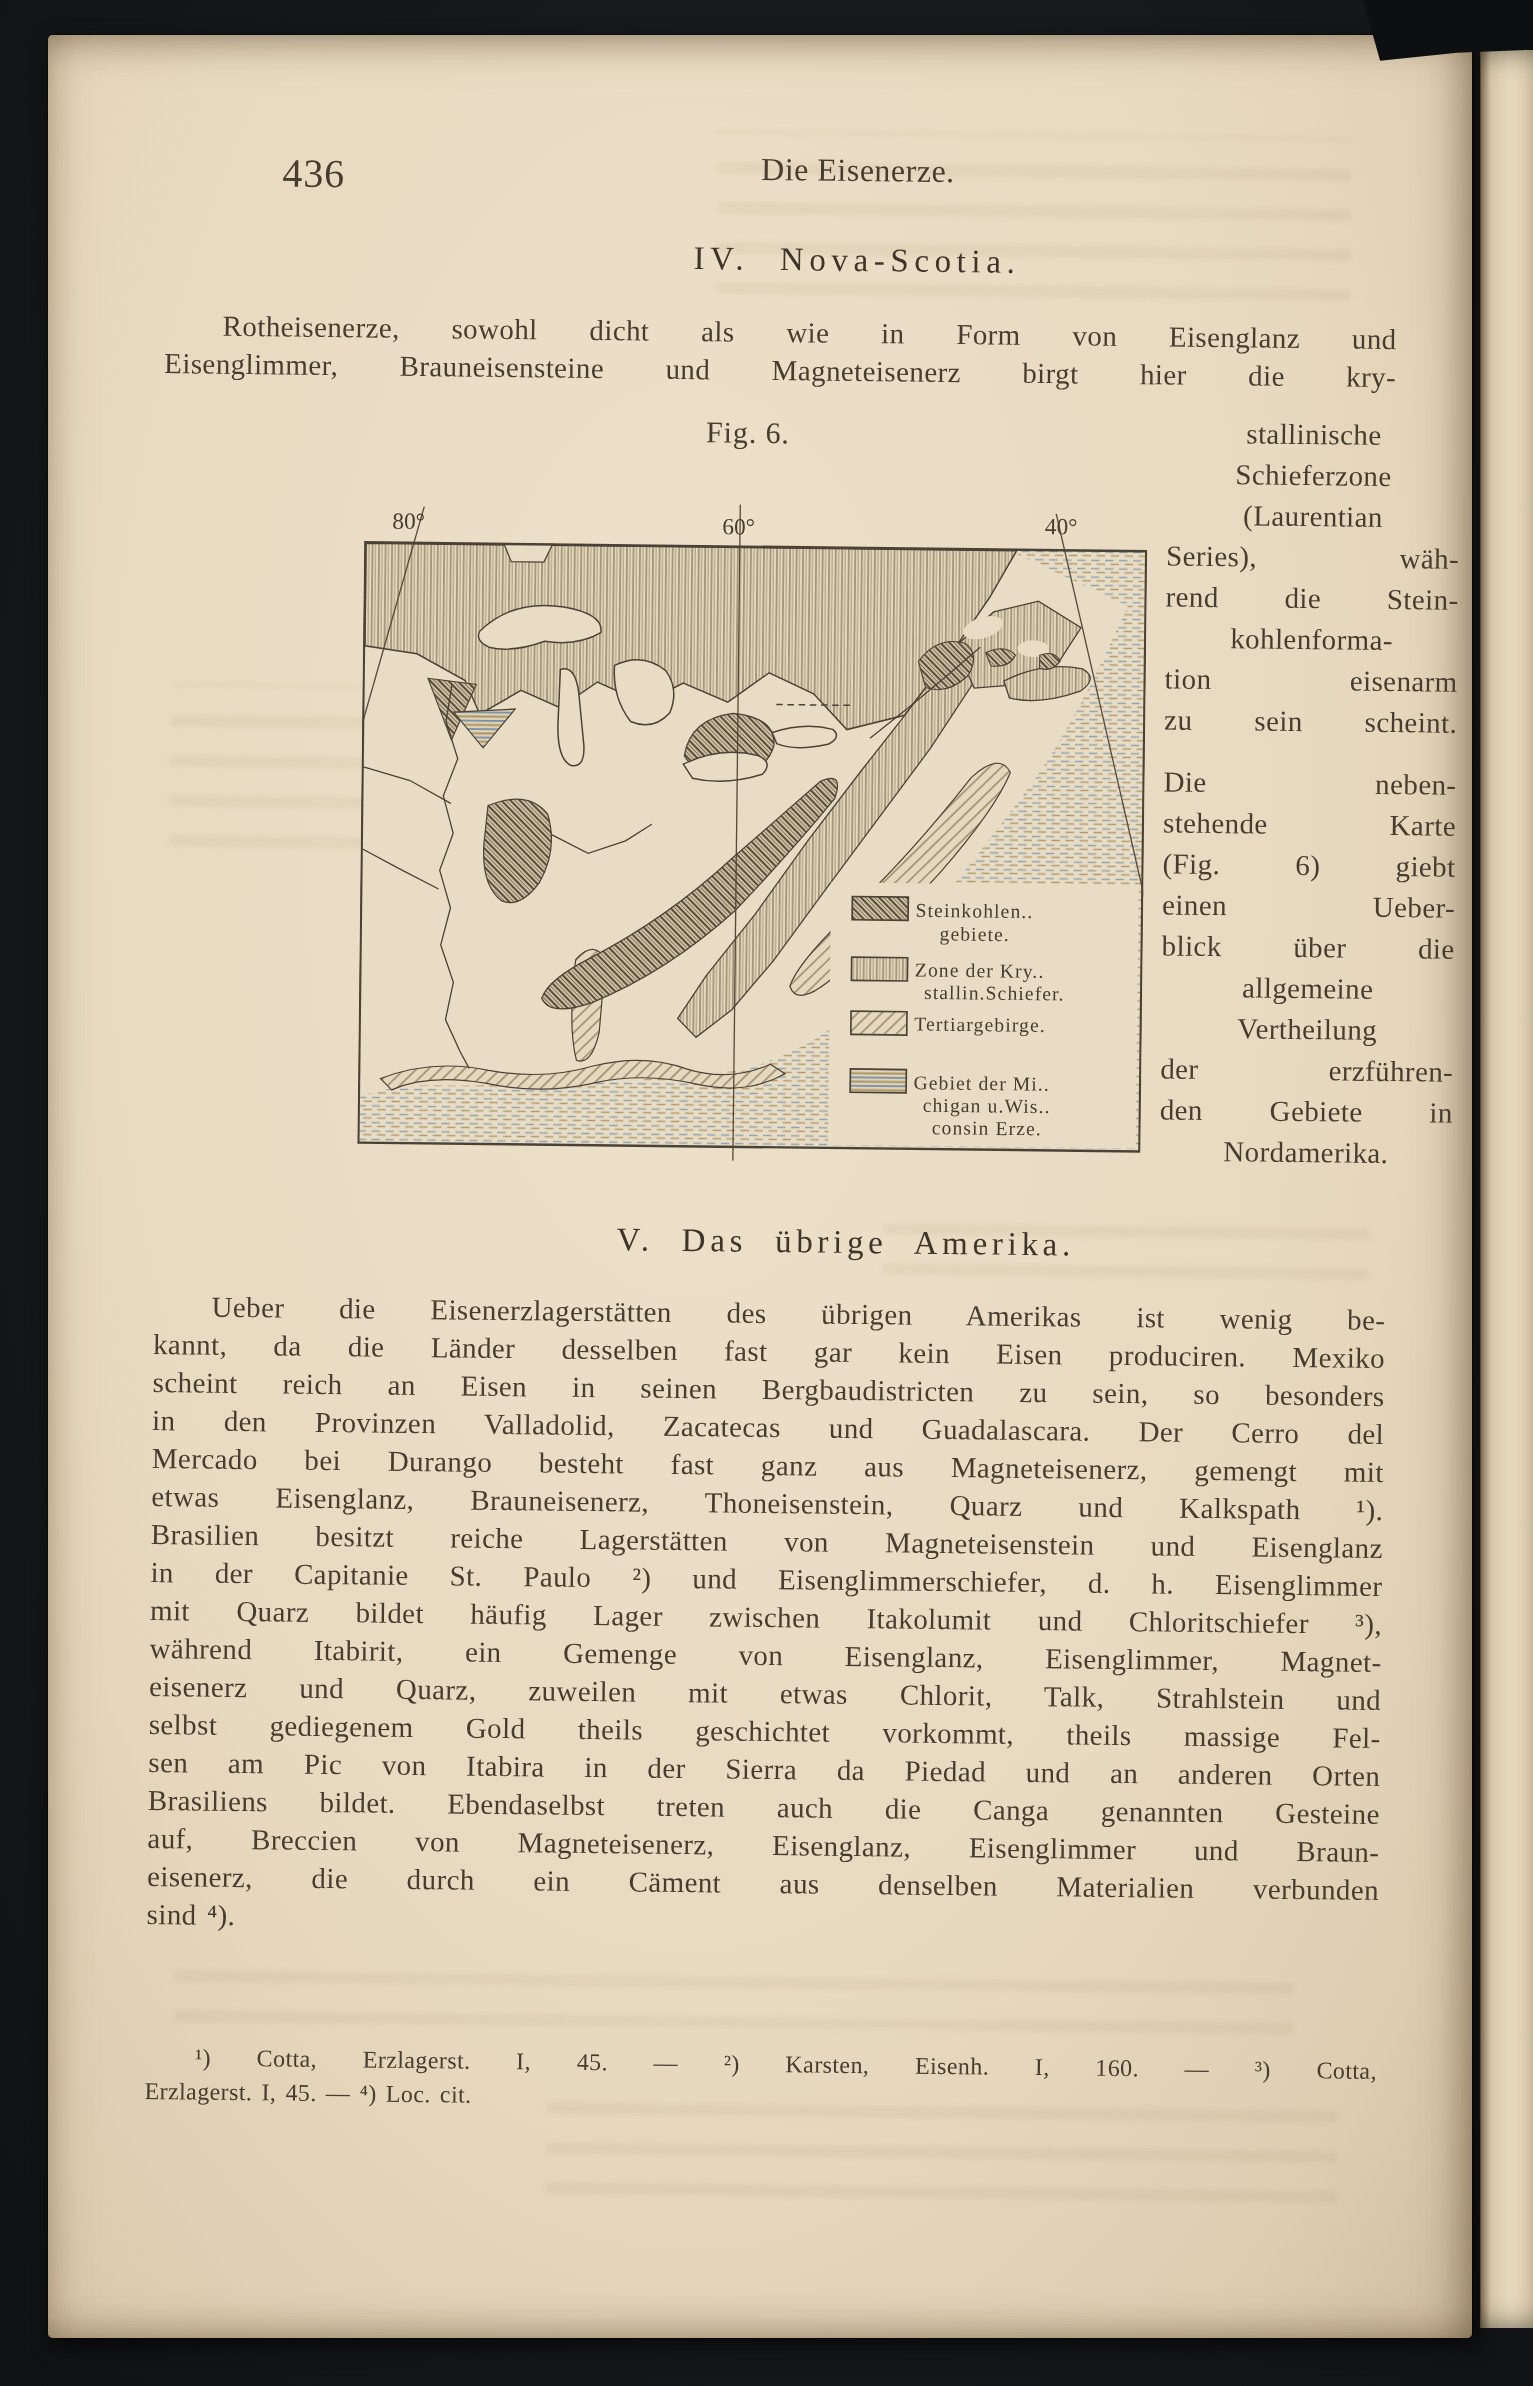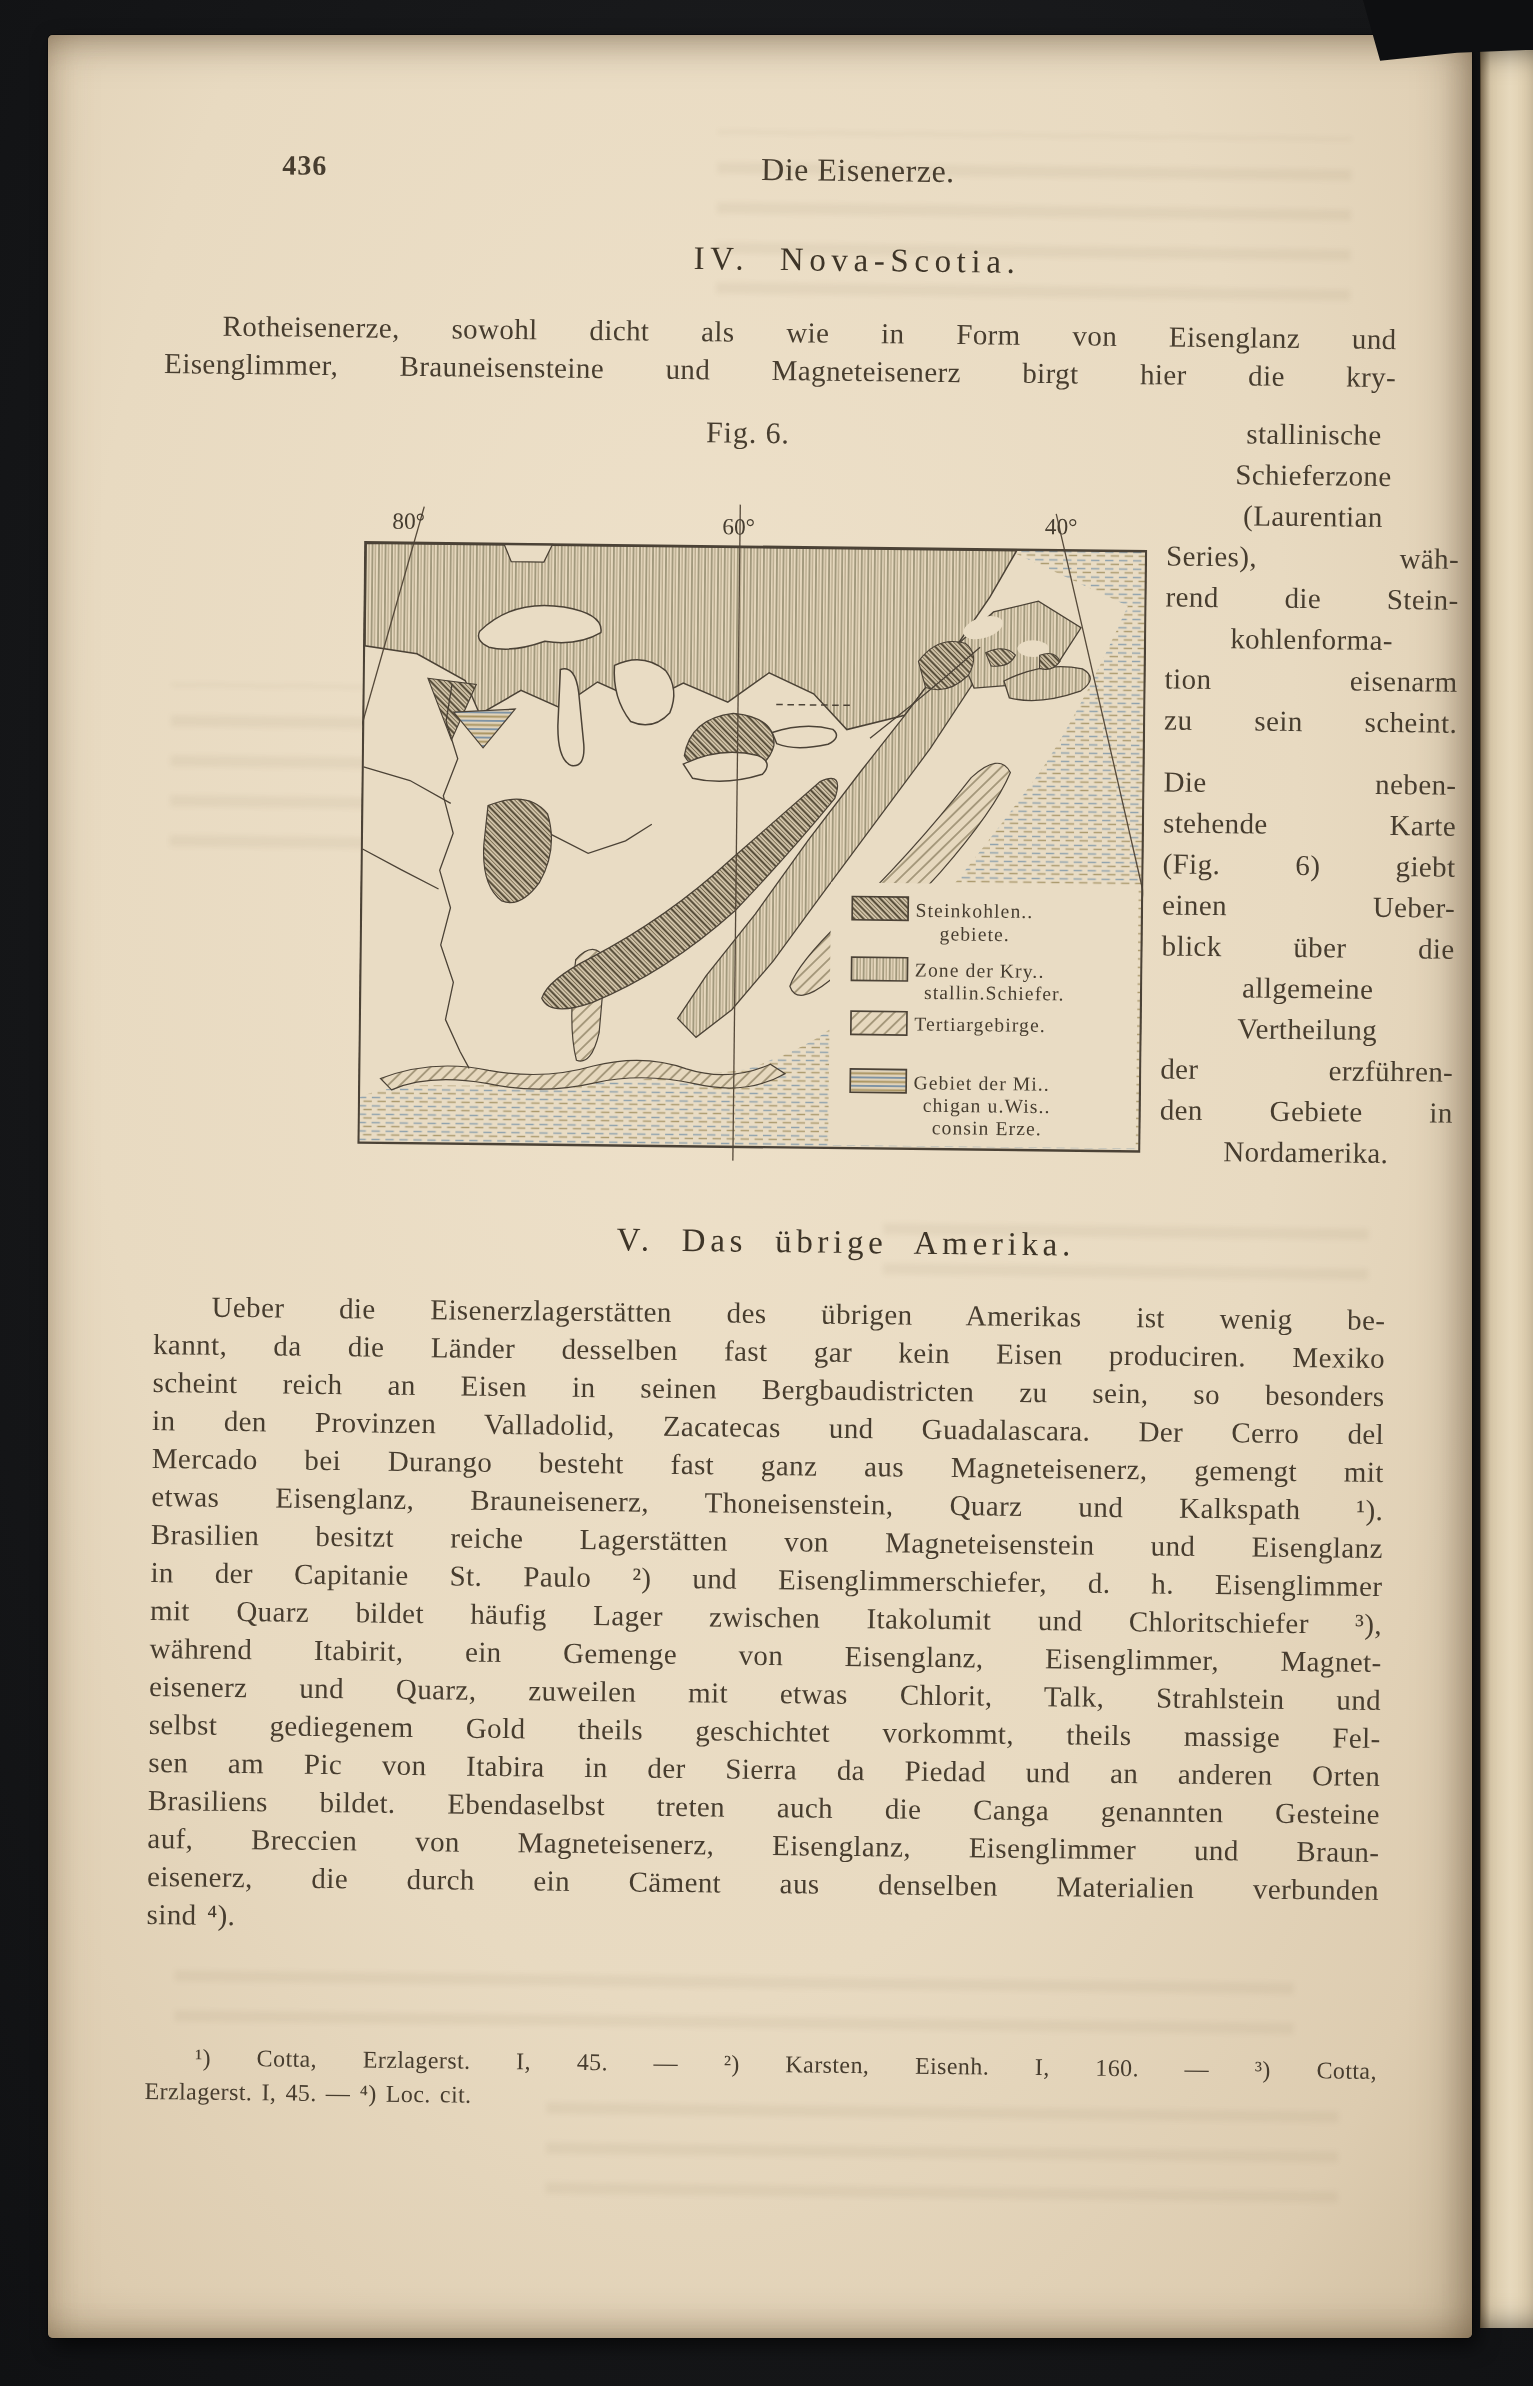--- a/index.html
+++ b/index.html
@@ -19,21 +19,21 @@
     background:linear-gradient(90deg,#8d7a5d 0%, #d8c8a9 18%, #e7d9bd 55%, #dccbab 100%);
     border-left:1.9px solid #554834;box-shadow:inset 0 18.6px 28px -17px rgba(0,0,0,.5), inset 0 -18.6px 28px -17px rgba(0,0,0,.5);}
   .wedge{position:absolute;left:1363px;top:0;width:171px;height:80px;background:#0e0f11;
     clip-path:polygon(0 0,100% 0,100% 62%,55% 66%,10% 76%);}
   .content{position:absolute;inset:0;transform:rotate(.65deg);transform-origin:50% 42%;}
 
   .ink{color:#473d2f;}
   .ghost{position:absolute;filter:blur(2.4px);opacity:.5;pointer-events:none;
     background:repeating-linear-gradient(0deg, transparent 0 14px, rgba(122,102,70,.15) 14px 25px, transparent 25px 40px);}
 
-  .pgnum{position:absolute;left:273px;top:155px;font-size:28px;letter-spacing:0.9px;font-weight:bold;}
+  .pgnum{position:absolute;left:273px;top:155px;font-size:40px;letter-spacing:0.9px;}
   .running{position:absolute;left:308px;top:151px;width:1081px;text-align:center;font-size:32px;letter-spacing:0.5px;}
   .h-iv{position:absolute;left:308px;top:241px;width:1081px;text-align:center;font-size:33px;
     letter-spacing:5.6px;word-spacing:17px;color:#3e3528;}
   .h-v{position:absolute;left:308px;top:1223px;width:1081px;text-align:center;font-size:33px;
     letter-spacing:4.7px;word-spacing:15px;color:#3e3528;}
 
   .para{position:absolute;font-size:29px;line-height:38px;letter-spacing:0.4px;word-spacing:2.8px;}
   .para .line{text-align:justify;text-align-last:justify;white-space:normal;}
   .para .line.single{text-align:center;text-align-last:center;}
   .para .line.blank{height:20.5px;}

